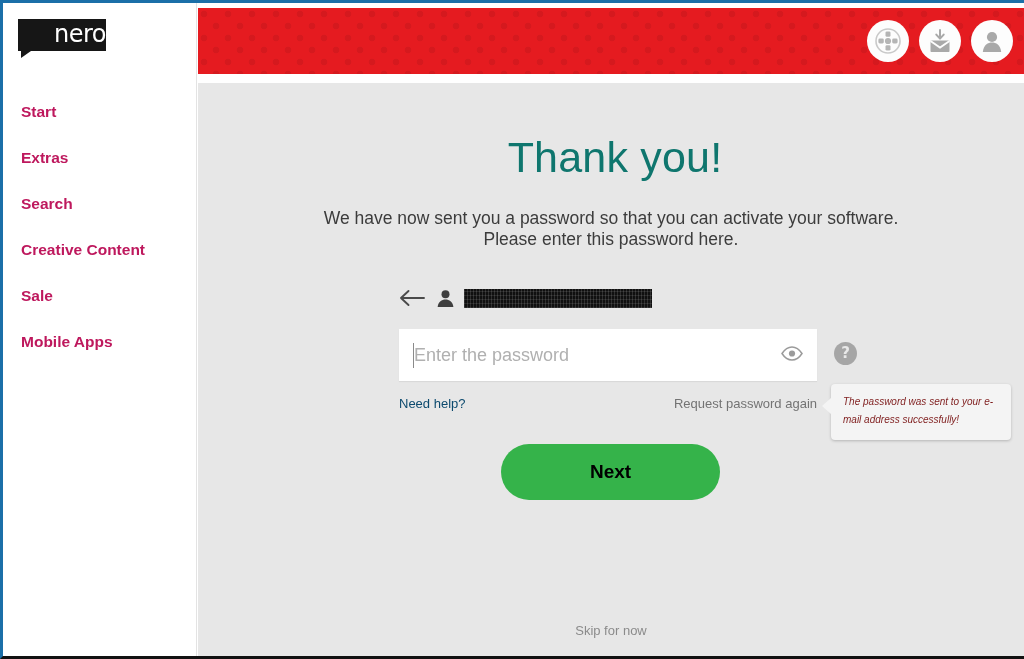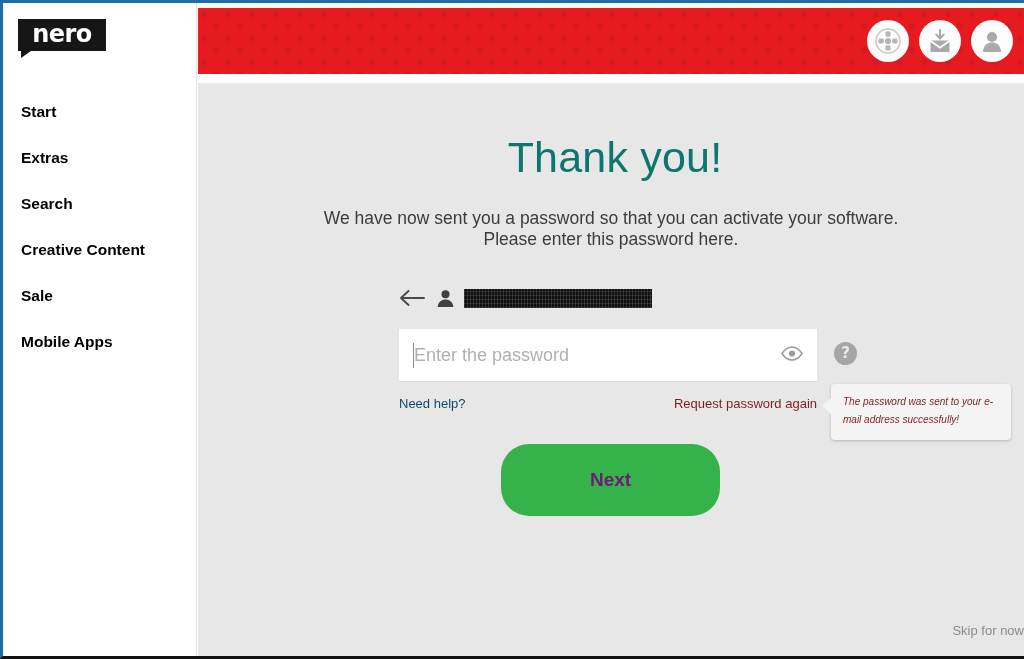--- a/index.html
+++ b/index.html
@@ -61,40 +61,40 @@
     border-left: 10px solid #161616;
     border-bottom: 7px solid transparent;
   }
   #logo .logo-text {
     position: absolute;
     left: 0;
     top: 0;
     width: 88px;
     height: 32px;
     line-height: 31px;
-    text-align: center;
+    text-align: right;
     color: #ffffff;
     font-size: 24px;
-    font-weight: bold;
+    font-weight: normal;
     letter-spacing: -0.5px;
     font-family: "DejaVu Sans", sans-serif;
   }
 
   #sidebar-nav {
     position: absolute;
     left: 0;
     top: 86px;
     width: 194px;
   }
   .nav-item {
     display: block;
     padding: 0 0 0 18px;
     height: 46px;
     line-height: 46px;
-    color: #000000;
+    color: #be185d;
     font-size: 15.5px;
     font-weight: bold;
     white-space: nowrap;
     cursor: pointer;
   }
 
   
   #header-bar {
     position: absolute;
     left: 195px;
@@ -263,21 +263,21 @@
     color: #0c4a6e;
     cursor: pointer;
   }
   #request-password-link {
     position: absolute;
     left: 419px;
     top: 313px;
     width: 200px;
     text-align: right;
     font-size: 13px;
-    color: #7f1d1d;
+    color: #737373;
     cursor: pointer;
   }
 
   
   #tooltip {
     position: absolute;
     left: 633px;
     top: 301px;
     width: 180px;
     box-sizing: border-box;
@@ -300,37 +300,37 @@
     border-bottom: 8px solid transparent;
     border-right: 9px solid #f4f4f4;
   }
 
   
   #next-button {
     position: absolute;
     left: 303px;
     top: 361px;
     width: 219px;
-    height: 72px;
+    height: 56px;
     border: 0;
     border-radius: 28px;
     background: #35b34a;
-    color: #701a75;
+    color: #000000;
     font-family: "Liberation Sans", sans-serif;
     font-size: 19px;
     font-weight: bold;
     cursor: pointer;
   }
 
   #skip-link {
     position: absolute;
     left: 0;
     top: 540px;
     width: 826px;
-    text-align: right;
+    text-align: center;
     font-size: 13px;
     color: #8b8b8b;
     cursor: pointer;
   }
 </style>
 </head>
 <body>
 
 <div id="app-window">
 

